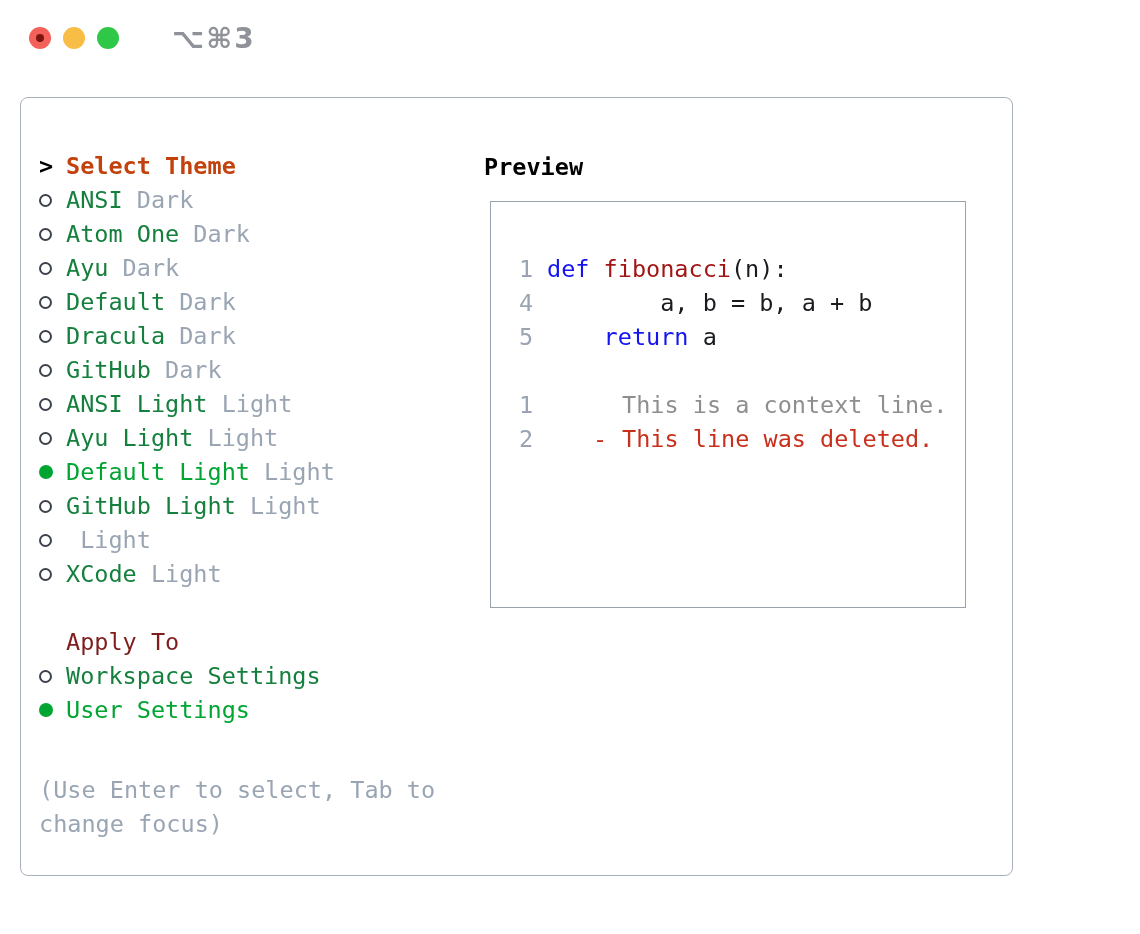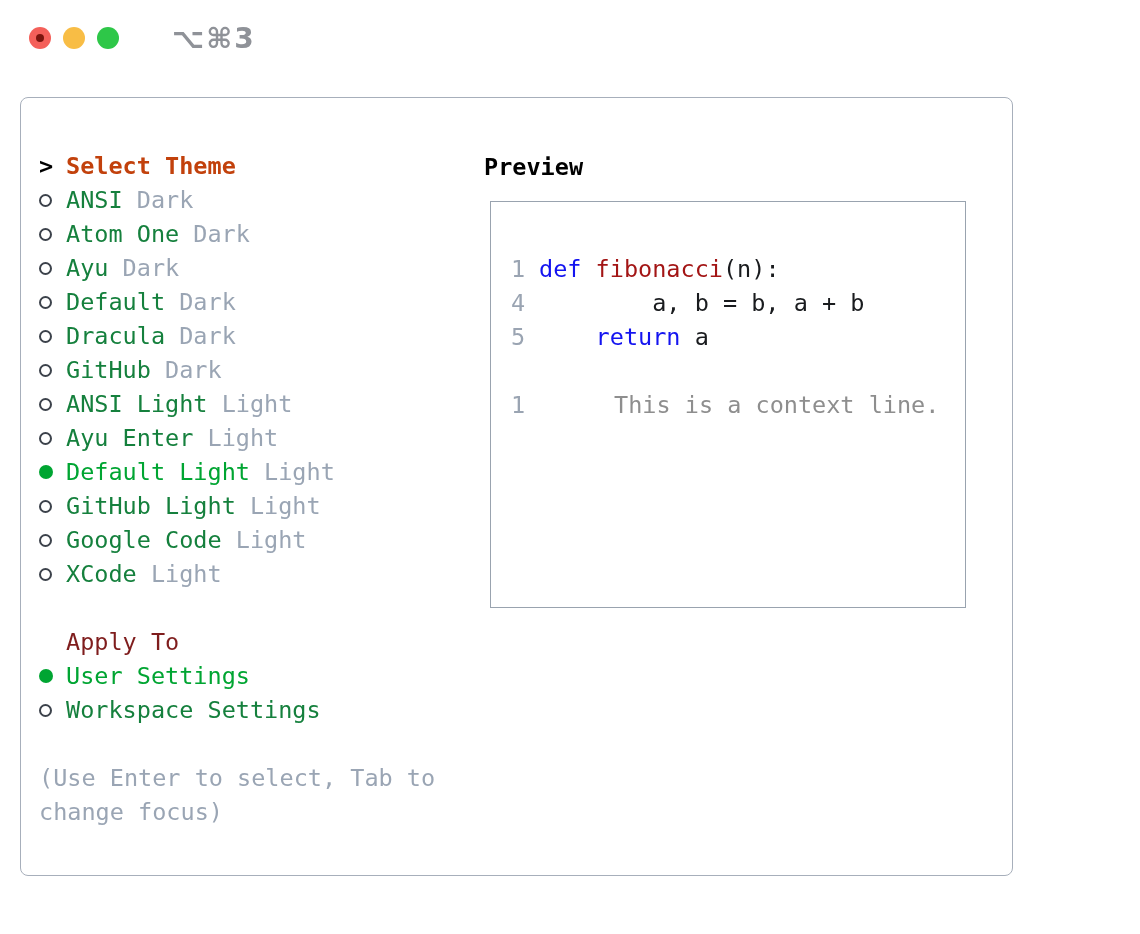--- a/index.html
+++ b/index.html
@@ -35,28 +35,28 @@
   .prefix{flex:0 0 27px;width:27px;display:flex;align-items:center;}
   .prompt{font-weight:bold;color:#000;}
   .hdr{font-weight:bold;color:#c2410c;}
   .hdr2{color:#7f1d1d;text-align:center;}
   .radio-open{width:9px;height:9px;border:2px solid #3c424b;border-radius:50%;background:#fff;}
   .radio-filled{width:14px;height:14px;border-radius:50%;background:var(--accent-green);}
   .name{color:#15803d;}
   .name.sel{color:var(--accent-green);}
   .variant{color:var(--muted-gray);margin-left:0.602em;}
   .spacer{height:34px;}
-  .hint{color:var(--muted-gray);width:424px;line-height:34px;}
+  .hint{color:var(--muted-gray);width:424px;line-height:34px;margin-top:12px;}
   
   .right-col{position:absolute;left:463px;top:52px;}
   .preview-title{font-weight:bold;color:#000;height:34px;line-height:34px;}
   .preview-box{
     margin-top:17px;margin-left:6px;width:476px;height:407px;
     box-sizing:border-box;border:1.5px solid #99a3af;background:#fff;
-    padding:50px 0 0 20px;overflow:hidden;
+    padding:50px 0 0 28px;overflow:hidden;
   }
   .cline,.dline{height:34px;line-height:34px;white-space:pre;color:#191b1e;}
   .lnum{display:inline-block;color:var(--line-number-gray);width:28px;}
   .dline .lnum{width:74px;}
   .marker{display:inline-block;width:29px;}
   .tok-keyword{color:var(--keyword-blue);}
   .tok-function{color:var(--function-red);}
   .d-context{color:var(--context-gray);}
   .d-deleted{color:var(--deleted-red);}
   .d-added{color:var(--added-green);}
@@ -132,42 +132,41 @@
             <span class="prefix">
               <span class="radio-open"></span>
             </span>
             <span class="name">ANSI Light</span>
             <span class="variant">Light</span>
           </div>
           <div class="row">
             <span class="prefix">
               <span class="radio-open"></span>
             </span>
-            <span class="name">Ayu Enter</span>
+            <span class="name">Ayu Light</span>
             <span class="variant">Light</span>
           </div>
           <div class="row">
             <span class="prefix">
               <span class="radio-filled"></span>
             </span>
             <span class="name sel">Default Light</span>
             <span class="variant">Light</span>
           </div>
           <div class="row">
             <span class="prefix">
               <span class="radio-open"></span>
             </span>
             <span class="name">GitHub Light</span>
             <span class="variant">Light</span>
           </div>
           <div class="row">
             <span class="prefix">
               <span class="radio-open"></span>
             </span>
-            <span class="name">Google Code</span>
             <span class="variant">Light</span>
           </div>
           <div class="row">
             <span class="prefix">
               <span class="radio-open"></span>
             </span>
             <span class="name">XCode</span>
             <span class="variant">Light</span>
           </div>
         </div>
@@ -175,46 +174,47 @@
       <div class="spacer"></div>
 
       <div class="row">
         <span class="prefix"></span>
         <span class="hdr2">Apply To</span>
       </div>
 
       <div id="apply-list">
           <div class="row">
             <span class="prefix">
+              <span class="radio-open"></span>
+            </span>
+            <span class="name">Workspace Settings</span>
+          </div>
+          <div class="row">
+            <span class="prefix">
               <span class="radio-filled"></span>
             </span>
             <span class="name sel">User Settings</span>
-          </div>
-          <div class="row">
-            <span class="prefix">
-              <span class="radio-open"></span>
-            </span>
-            <span class="name">Workspace Settings</span>
           </div>
         </div>
 
       <div class="spacer"></div>
 
       <div class="hint">(Use Enter to select, Tab to change focus)</div>
     </div>
 
     <div class="right-col">
       <div class="preview-title">Preview</div>
       <div class="preview-box">
         <div id="code-lines">
             <div class="cline"><span class="lnum">1</span><span class="tok-keyword">def</span><span class="tok"> </span><span class="tok-function">fibonacci</span><span class="tok">(n):</span></div>
             <div class="cline"><span class="lnum">4</span><span class="tok">        a, b = b, a + b</span></div>
             <div class="cline"><span class="lnum">5</span><span class="tok">    </span><span class="tok-keyword">return</span><span class="tok"> a</span></div>
           </div>
         <div class="blank-line"></div>
         <div id="diff-lines">
             <div class="dline"><span class="lnum">1</span><span class="marker d-context"> </span><span class="d-context">This is a context line.</span></div>
+            <div class="dline"><span class="lnum">2</span><span class="marker d-deleted">-</span><span class="d-deleted">This line was deleted.</span></div>
           </div>
       </div>
     </div>
 
   </div>
 </div>
 
 </body></html>

